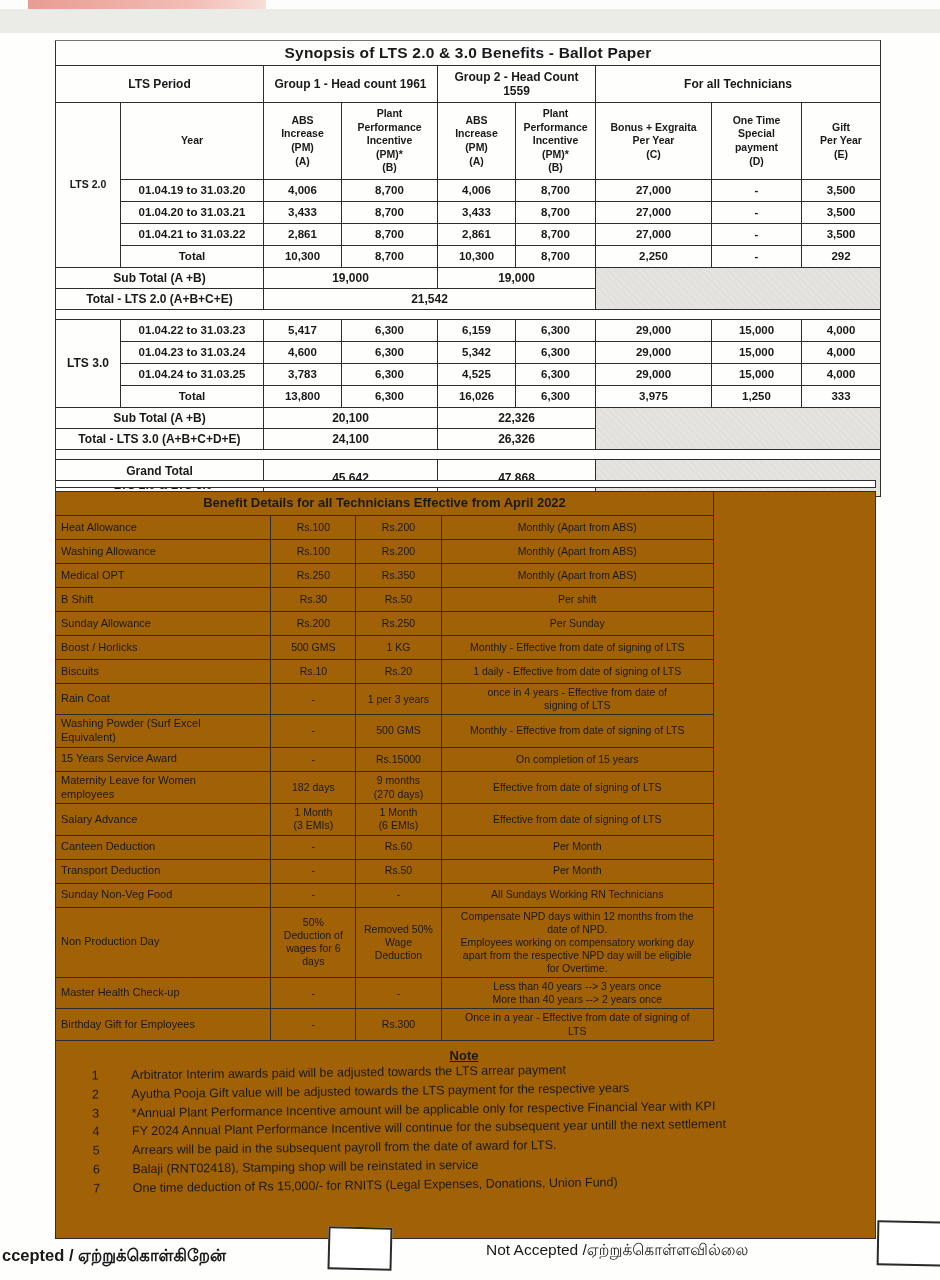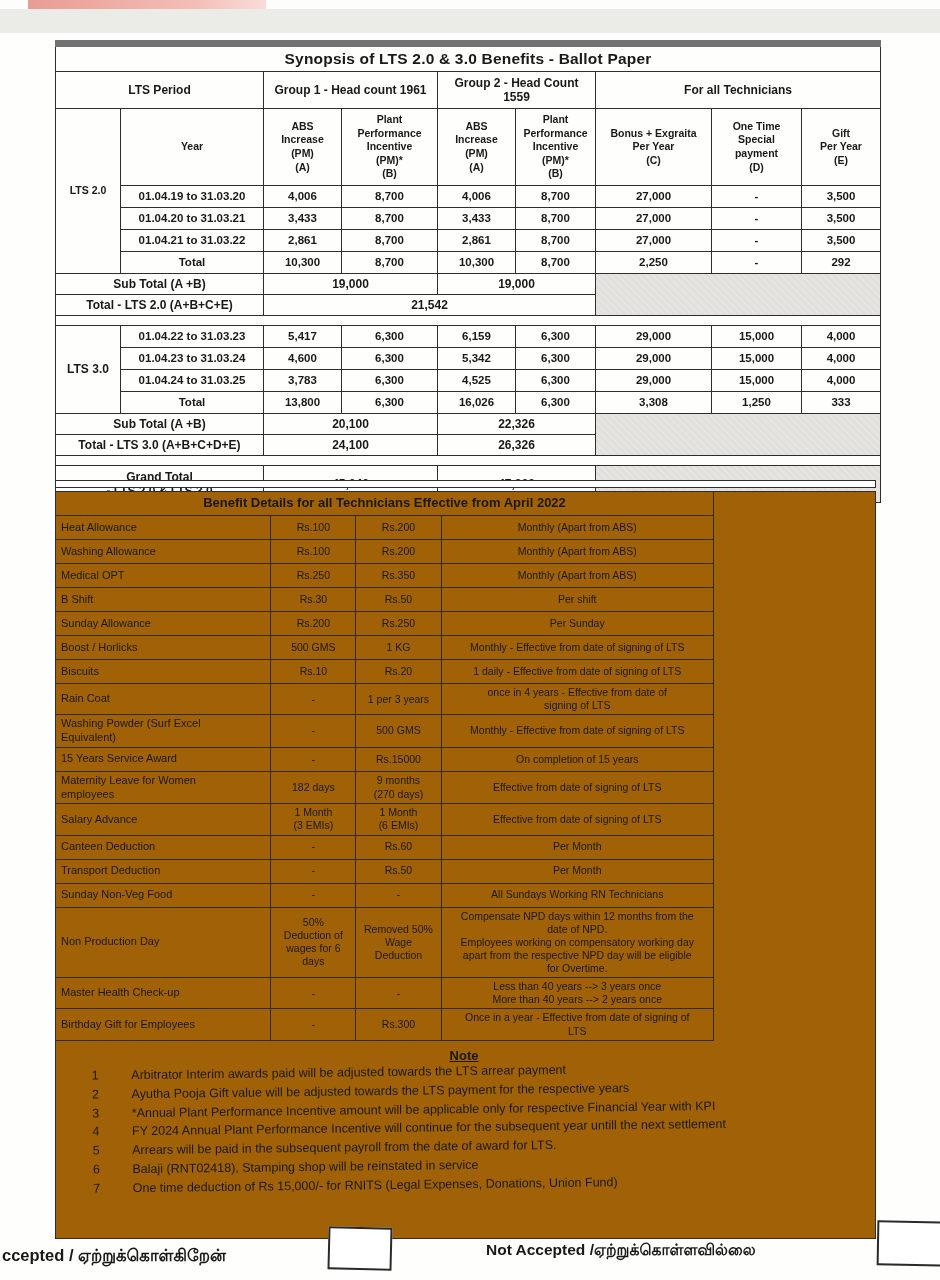--- a/index.html
+++ b/index.html
@@ -12,21 +12,21 @@
     background:linear-gradient(90deg,#e89c93,#f3beb6 70%,#f8ddd8);}
   .top-band{position:absolute;left:0;top:9px;width:940px;height:24px;background:#ebebe8;}
   .paper{position:absolute;left:0;top:33px;width:940px;height:1247px;background:#fefefd;}
 
   
   table{border-collapse:collapse;table-layout:fixed;}
   td{border:1.5px solid #2d2d2d;text-align:center;vertical-align:middle;
      padding:1px 3px;font-weight:bold;font-size:11.5px;line-height:1.2;
      white-space:pre-line;overflow:hidden;}
   .main{position:absolute;left:55px;top:40px;width:825px;}
-  .main .title-row td{font-size:15.5px;height:22px;border-top:7px solid #737373;letter-spacing:.2px;}
+  .main .title-row td{font-size:15.5px;height:22px;border-top:1px solid #737373;letter-spacing:.2px;}
   .main .h1 td{height:34px;font-size:12px;}
   .main .h2 td{height:74px;font-size:10.5px;line-height:1.3;}
   .main .lts-label{font-size:12px;}
   .main .data td{height:19px;}
   .main .sub td{height:18px;font-size:12px;}
   .main .gap td{height:9px;padding:0;}
   .gray{background:#e5e4e1;
     background-image:repeating-linear-gradient(45deg,rgba(0,0,0,.025) 0 2px,transparent 2px 5px);}
   .main .grand td{height:34px;font-size:12px;}
 
@@ -42,21 +42,21 @@
   .btable td.item{text-align:left;font-size:11px;padding-left:5px;}
   .notes{padding:5px 10px 8px 4px;}
   .notes .heading{font-weight:bold;font-size:13px;text-decoration:underline;margin:2px 0 4px 3px;text-align:center;}
   .note-list{transform:rotate(-0.7deg);transform-origin:0 50%;}
   .note-item{display:flex;font-size:12.5px;line-height:1.5;}
   .note-item .n{width:72px;text-align:center;flex:none;}
   .note-item .t{flex:1;}
 
   
   .accept-label{position:absolute;left:2px;top:1246px;font-size:16.5px;font-weight:bold;}
-  .not-accept-label{position:absolute;left:486px;top:1241px;font-size:15.5px;font-weight:bold;}
+  .not-accept-label{position:absolute;left:486px;top:1241px;font-size:15.5px;font-weight:normal;}
   .cb{position:absolute;border:2.5px solid #2a2a2a;background:#fff;}
   .cb1{left:328px;top:1227px;width:60px;height:39px;transform:rotate(1.4deg);}
   .cb2{left:877px;top:1221px;width:75px;height:41px;transform:rotate(1deg);}
 </style>
 </head>
 <body>
 
 <div class="top-smudge"></div>
 <div class="top-band"></div>
 <div class="paper"></div>
@@ -199,21 +199,21 @@
     <td>29,000</td>
     <td>15,000</td>
     <td>4,000</td>
   </tr>
   <tr class="data">
     <td>Total</td>
     <td>13,800</td>
     <td>6,300</td>
     <td>16,026</td>
     <td>6,300</td>
-    <td>3,308</td>
+    <td>3,975</td>
     <td>1,250</td>
     <td>333</td>
   </tr>
   <tr class="sub">
     <td colspan="2">Sub Total (A +B)</td>
     <td colspan="2">20,100</td>
     <td colspan="2">22,326</td>
     <td colspan="3" rowspan="2" class="gray"></td>
   </tr>
   <tr class="sub">

